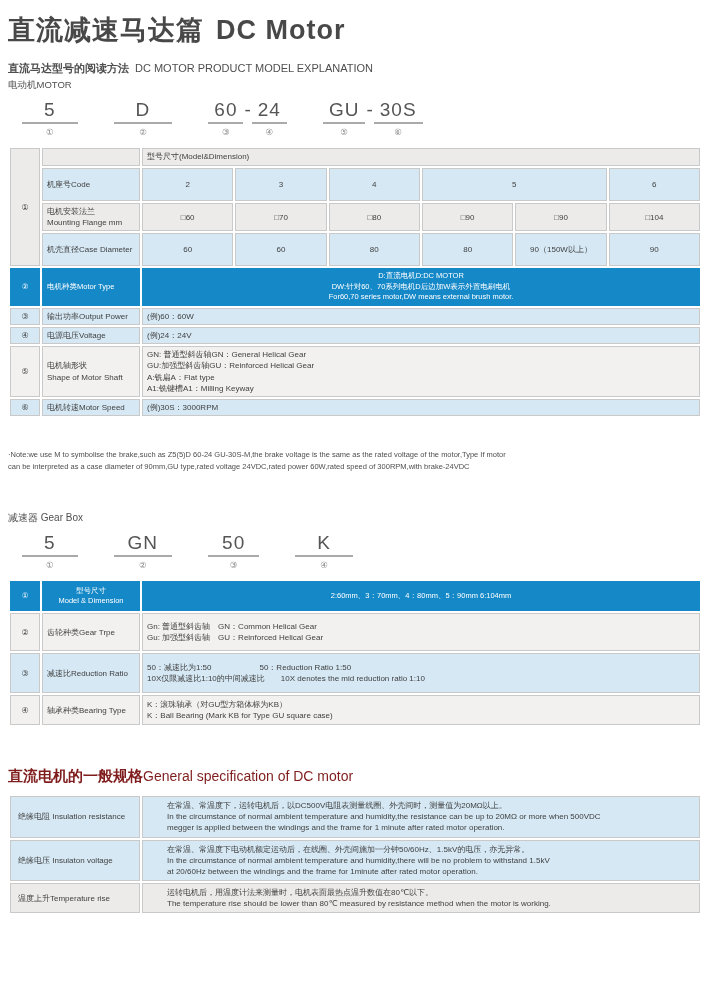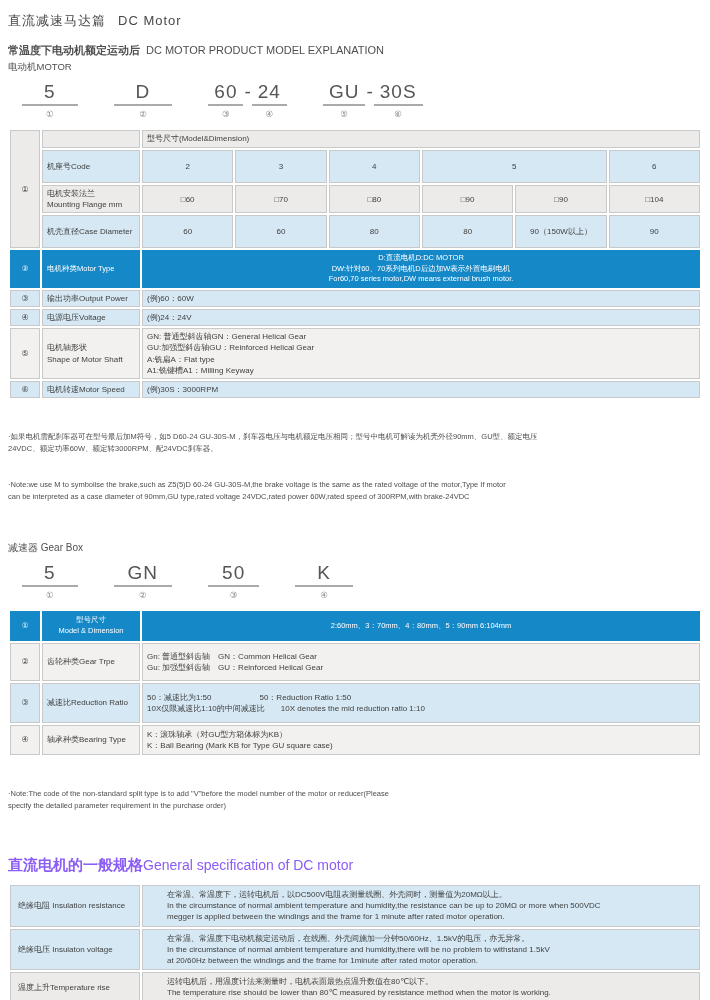--- a/index.html
+++ b/index.html
@@ -10,27 +10,27 @@
     --grid-line:#c9c9c9;
   }
   *{box-sizing:border-box;}
   html,body{margin:0;padding:0;}
   body{
     width:710px;height:1000px;overflow:hidden;background:#fff;
     font-family:"Liberation Sans","DejaVu Sans",sans-serif;
     color:#4a4a4a;padding:8px 8px 0 8px;
   }
   
-  .title{margin:4px 0 0 0;font-size:13px;font-weight:normal;color:#484848;letter-spacing:1px;}
+  .title{margin:4px 0 0 0;font-size:27px;font-weight:bold;color:#484848;letter-spacing:1px;}
   .title .en{margin-left:12px;}
   .subtitle{margin-top:13px;font-size:11px;color:#4f4f4f;font-weight:bold;}
   .subtitle .en{font-weight:normal;margin-left:6px;}
   .small-label{margin-top:3px;font-size:9.5px;color:#4f4f4f;}
   .section-label{margin-top:26px;font-size:10px;color:#4f4f4f;}
-  .spec-heading{margin-top:32px;font-size:15px;color:#8b5cf6;}
+  .spec-heading{margin-top:20px;font-size:15px;color:#7f1d1d;}
   .spec-heading .zh{font-weight:bold;}
   .spec-heading .en{font-weight:normal;font-size:14px;}
   
   .model-row{display:flex;align-items:flex-start;margin:7px 0 0 14px;}
   .mpart{display:flex;flex-direction:column;align-items:center;}
   .mtxt{font-size:19px;color:#555;border-bottom:2px solid #aaa;padding:0 6px 1px 6px;letter-spacing:1px;}
   .mmark{font-size:8.5px;color:#888;margin-top:3px;}
   .mdash{font-size:19px;color:#555;padding:0 1px;}
   .gap-lg{margin-right:36px;}
   .pad-w .mtxt{padding:0 22px 1px 22px;}
@@ -72,21 +72,21 @@
   .h16{height:16px;}.h34{height:34px;}.h26{height:26px;}
 </style>
 </head>
 <body>
 
 <div class="title">
   <span class="zh">直流减速马达篇</span><span class="en">DC Motor</span>
 </div>
 
 <div class="subtitle">
-  <span class="zh">常温度下电动机额定运动后</span><span class="en">DC MOTOR PRODUCT MODEL EXPLANATION</span>
+  <span class="zh">直流马达型号的阅读方法</span><span class="en">DC MOTOR PRODUCT MODEL EXPLANATION</span>
 </div>
 <div class="small-label">电动机MOTOR</div>
 
 <div class="model-row">
   <div class="mpart gap-lg pad-w">
     <span class="mtxt">5</span>
     <span class="mmark">①</span>
   </div>
   <div class="mpart gap-lg pad-w">
     <span class="mtxt">D</span>
@@ -184,22 +184,20 @@
   </tr>
   <tr class="row-blue">
     <td class="circ h15">⑥</td>
     <td class="lbl">电机转速Motor Speed</td>
     <td class="indent" colspan="6">(例)30S：3000RPM</td>
   </tr>
 </tbody>
   </table>
 
 <div class="notes">
-  <div>·如果电机需配刹车器可在型号最后加M符号，如5 D60-24 GU-30S-M，刹车器电压与电机额定电压相同；型号中电机可解读为机壳外径90mm、GU型、额定电压
-24VDC、额定功率60W、额定转3000RPM、配24VDC刹车器。</div>
   <div>·Note:we use M to symbolise the brake,such as Z5(5)D 60-24 GU-30S-M,the brake voltage is the same as the rated voltage of the motor,Type If motor
 can be interpreted as a case diameter of 90mm,GU type,rated voltage 24VDC,rated power 60W,rated speed of 300RPM,with brake-24VDC</div>
 </div>
 
 <div class="section-label">减速器 Gear Box</div>
 
 <div class="model-row">
   <div class="mpart gap-lg pad-w">
     <span class="mtxt">5</span>
     <span class="mmark">①</span>
@@ -246,22 +244,20 @@
   <tr class="row-white">
     <td class="circ h30">④</td>
     <td class="lbl">轴承种类Bearing Type</td>
     <td class="pre pad12">K：滚珠轴承（对GU型方箱体标为KB）
 K：Ball Bearing (Mark KB for Type GU square case)</td>
   </tr>
 </tbody>
   </table>
 
 <div class="notes">
-  <div>·Note:The code of the non-standard split type is to add "V"before the model number of the motor or reducer(Please
-specify the detailed parameter requirement in the purchase order)</div>
 </div>
 
 <div class="spec-heading">
   <span class="zh">直流电机的一般规格</span><span class="en">General specification of DC motor</span>
 </div>
 
 <table class="tbl spec">
   <colgroup>
       <col style="width:130px">
       <col>

